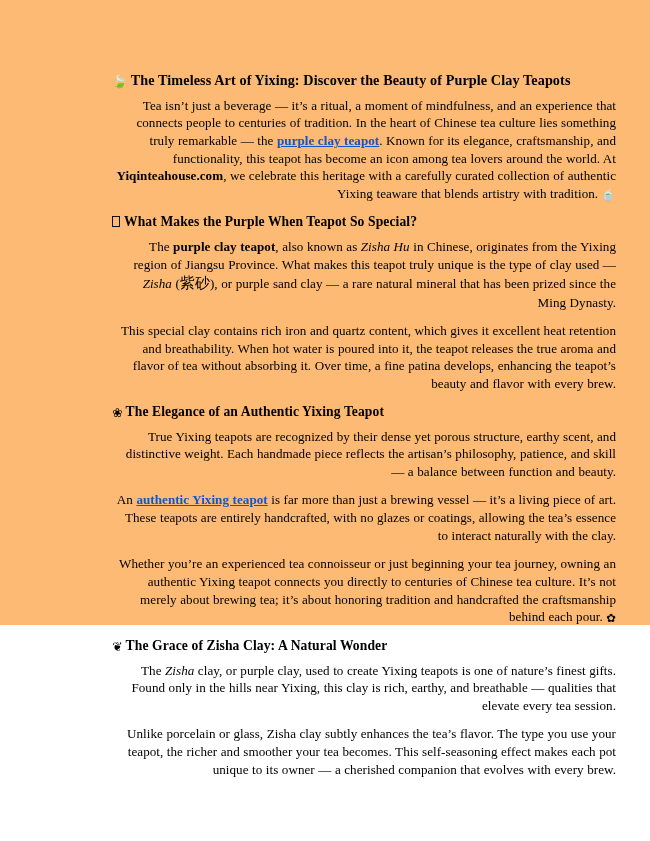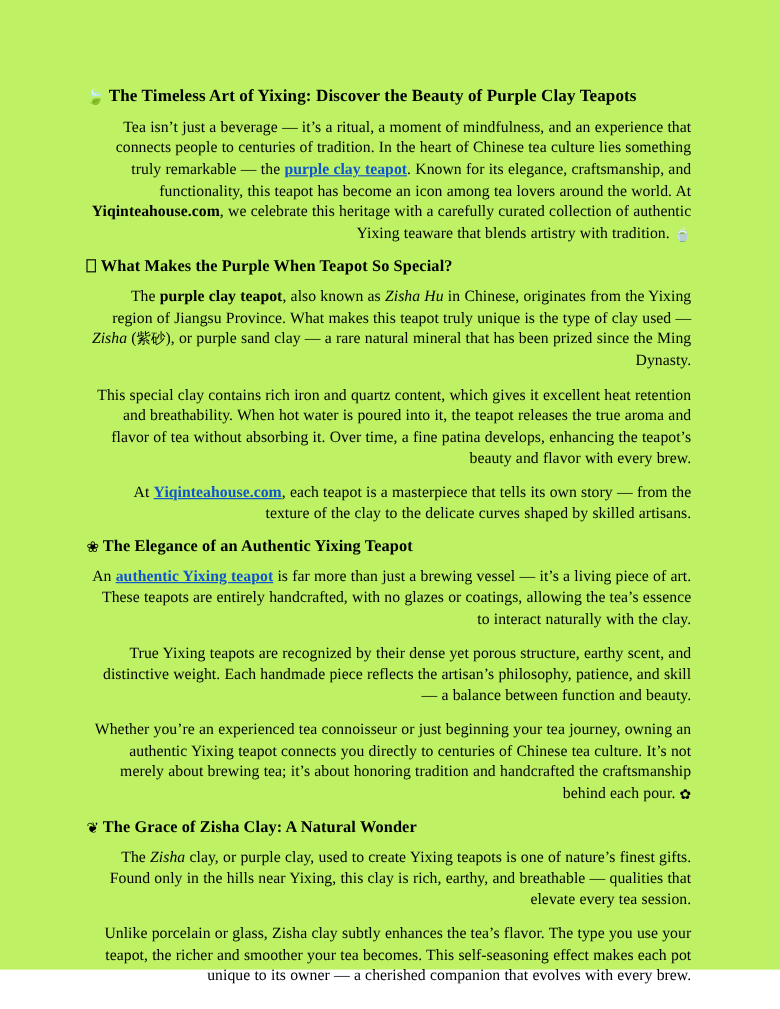--- a/index.html
+++ b/index.html
@@ -10,25 +10,25 @@
   body {
     width: 650px;
     height: 841px;
     overflow: hidden;
     font-family: "Liberation Serif", "DejaVu Serif", serif;
     color: #000000;
     -webkit-font-smoothing: antialiased;
   }
   .page {
     width: 650px;
-    height: 808px;
-    background: #bef264;
+    height: 625px;
+    background: #fdba74;
     position: relative;
     box-sizing: border-box;
-    padding: 72px 70px 0 72px;
+    padding: 72px 70px 0 112px;
   }
   .doc-body {
     width: 504px;
   }
   h2.heading {
     font-family: "Liberation Serif", "DejaVu Serif", serif;
     font-size: 14.2px;
     font-weight: bold;
     line-height: 1.25;
     margin: 0 0 7px 0;
@@ -70,46 +70,45 @@
     margin-top: 9px;
   }
   a.link {
     color: #1155cc;
     font-weight: bold;
     text-decoration: underline;
     text-underline-offset: 1px;
   }
   .b { font-weight: bold; }
   .i { font-style: italic; }
-  .cjk { font-family: "DejaVu Sans", sans-serif; font-size: 12px; }
+  .cjk { font-family: "DejaVu Sans", sans-serif; font-size: 15px; }
   .emoji-inline {
     font-family: "DejaVu Sans", sans-serif;
     font-size: 11.5px;
     vertical-align: -1px;
   }
 </style>
 </head>
 <body>
 
 <div class="page">
   <div class="doc-body" id="doc-body">
       <div class="sec">
         <h2 class="heading"><span class="h-icon">🍃</span><span>The Timeless Art of Yixing: Discover the Beauty of Purple Clay Teapots</span></h2>
         <p class="para"><span>Tea isn’t just a beverage — it’s a ritual, a moment of mindfulness, and an experience that connects people to centuries of tradition. In the heart of Chinese tea culture lies something truly remarkable — the </span><a class="link" href="#">purple clay teapot</a><span>. Known for its elegance, craftsmanship, and functionality, this teapot has become an icon among tea lovers around the world. At </span><span class="b">Yiqinteahouse.com</span><span>, we celebrate this heritage with a carefully curated collection of authentic Yixing teaware that blends artistry with tradition. </span><span class="emoji-inline">🍵</span></p>
       </div>
       <div class="sec">
         <h2 class="heading sub"><span class="tofu"></span><span>What Makes the Purple When Teapot So Special?</span></h2>
         <p class="para"><span>The </span><span class="b">purple clay teapot</span><span>, also known as </span><span class="i">Zisha Hu</span><span> in Chinese, originates from the Yixing region of Jiangsu Province. What makes this teapot truly unique is the type of clay used — </span><span class="i">Zisha</span><span> (</span><span class="cjk">紫砂</span><span>), or purple sand clay — a rare natural mineral that has been prized since the Ming Dynasty.</span></p>
         <p class="para"><span>This special clay contains rich iron and quartz content, which gives it excellent heat retention and breathability. When hot water is poured into it, the teapot releases the true aroma and flavor of tea without absorbing it. Over time, a fine patina develops, enhancing the teapot’s beauty and flavor with every brew.</span></p>
-        <p class="para"><span>At </span><a class="link" href="#">Yiqinteahouse.com</a><span>, each teapot is a masterpiece that tells its own story — from the texture of the clay to the delicate curves shaped by skilled artisans.</span></p>
       </div>
       <div class="sec">
         <h2 class="heading sub"><span class="h-icon">❀</span><span>The Elegance of an Authentic Yixing Teapot</span></h2>
+        <p class="para"><span>True Yixing teapots are recognized by their dense yet porous structure, earthy scent, and distinctive weight. Each handmade piece reflects the artisan’s philosophy, patience, and skill — a balance between function and beauty.</span></p>
         <p class="para"><span>An </span><a class="link" href="#">authentic Yixing teapot</a><span> is far more than just a brewing vessel — it’s a living piece of art. These teapots are entirely handcrafted, with no glazes or coatings, allowing the tea’s essence to interact naturally with the clay.</span></p>
-        <p class="para"><span>True Yixing teapots are recognized by their dense yet porous structure, earthy scent, and distinctive weight. Each handmade piece reflects the artisan’s philosophy, patience, and skill — a balance between function and beauty.</span></p>
         <p class="para"><span>Whether you’re an experienced tea connoisseur or just beginning your tea journey, owning an authentic Yixing teapot connects you directly to centuries of Chinese tea culture. It’s not merely about brewing tea; it’s about honoring tradition and handcrafted the craftsmanship behind each pour. </span><span class="emoji-inline">✿</span></p>
       </div>
       <div class="sec">
         <h2 class="heading sub"><span class="h-icon">❦</span><span>The Grace of Zisha Clay: A Natural Wonder</span></h2>
         <p class="para"><span>The </span><span class="i">Zisha</span><span> clay, or purple clay, used to create Yixing teapots is one of nature’s finest gifts. Found only in the hills near Yixing, this clay is rich, earthy, and breathable — qualities that elevate every tea session.</span></p>
         <p class="para"><span>Unlike porcelain or glass, Zisha clay subtly enhances the tea’s flavor. The type you use your teapot, the richer and smoother your tea becomes. This self-seasoning effect makes each pot unique to its owner — a cherished companion that evolves with every brew.</span></p>
       </div>
     </div>
 </div>
 

